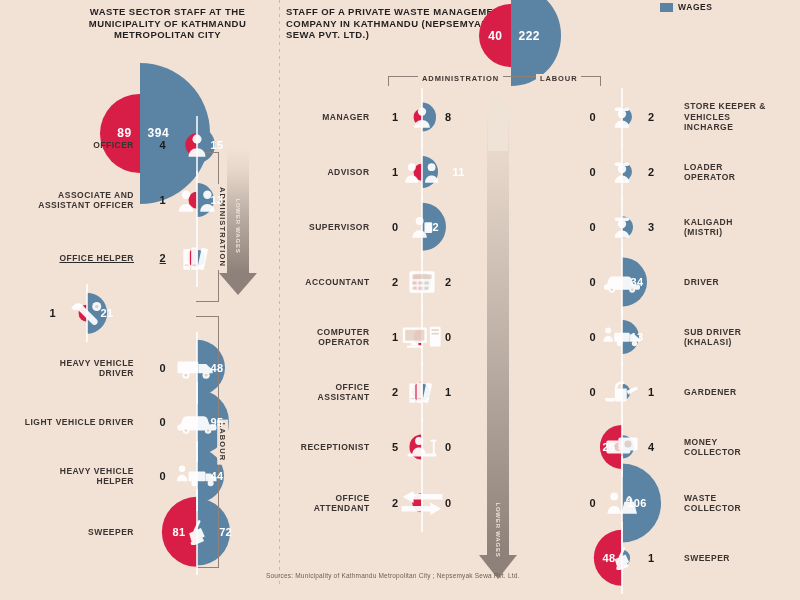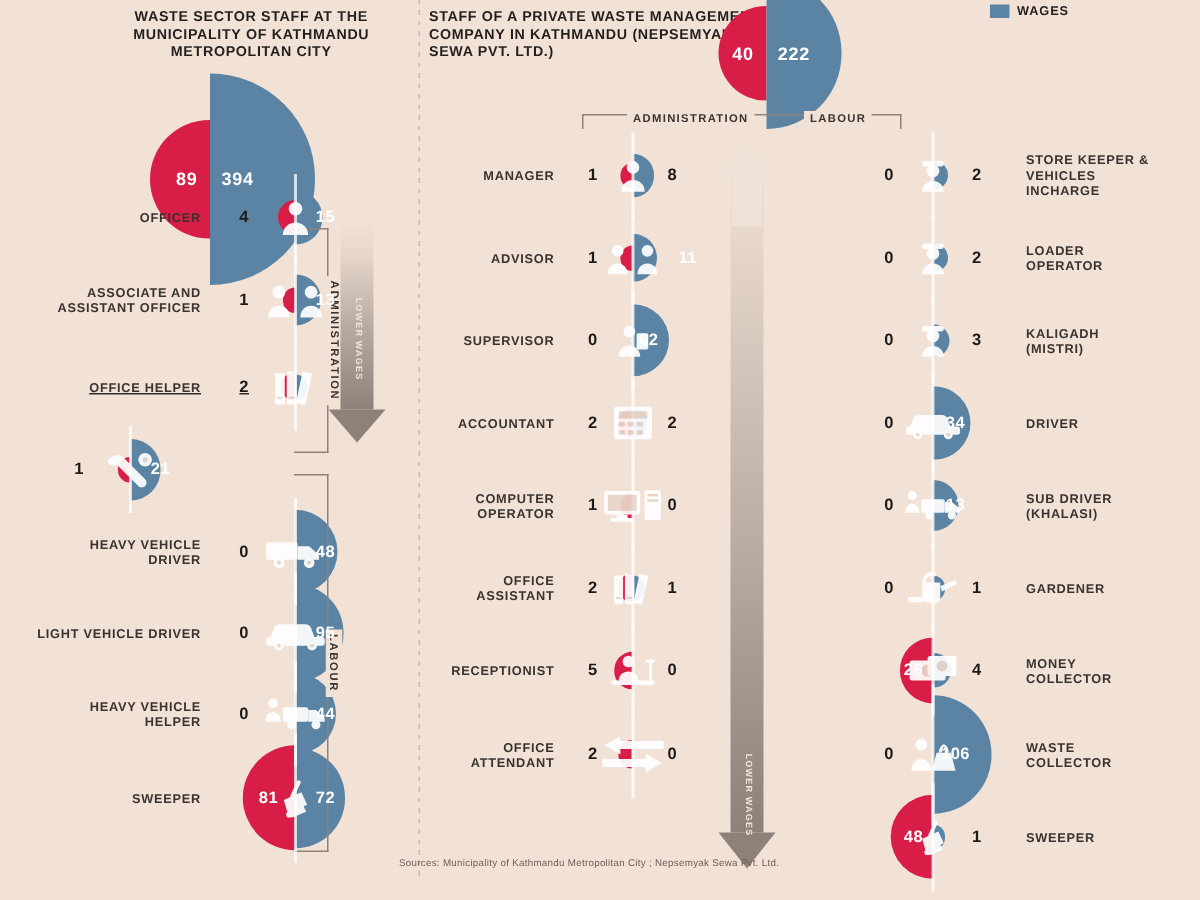--- a/index.html
+++ b/index.html
@@ -107,21 +107,21 @@
   <div class="title" id="title-left">WASTE SECTOR STAFF AT THE MUNICIPALITY OF KATHMANDU METROPOLITAN CITY</div>
   <div class="title" id="title-right">STAFF OF A PRIVATE WASTE MANAGEMENT COMPANY IN KATHMANDU (NEPSEMYAK SEWA Pvt. ltd.)</div>
 
   <div class="legend">
     <span class="sw"></span>
     <span class="lbl">WAGES</span>
   </div>
 
   <div class="divider"></div>
 
-  <div class="total" id="total-left" style="left: 90px; top: 49px; width: 130px; text-decoration: underline;">
+  <div class="total" id="total-left" style="left: 90px; top: 63px; width: 130px; text-decoration: underline;">
       <div class="pairwrap" style="height:140.80965875961778px;">
     <div class="half left" style="width:39.62272075463773px;height:79.24544150927547px;">
           <span>89</span>
         </div>
     <div class="half right" style="width:70.40482937980889px;height:140.80965875961778px;">
           <span>394</span>
         </div>
   </div>
     </div>
   <div class="total" id="total-right" style="left: 455px; top: -15px; width: 130px;">
@@ -283,21 +283,21 @@
       <div class="sc m" style="left:50%;width:33.425692603699204px;height:66.85138520739841px;"></div>
       <div class="centerline"></div>
       <div class="icon">
             <svg width="33.800000000000004" height="26" viewBox="0 0 52 40" fill="#fff">
               <rect x="24" y="1" width="4" height="20" rx="2" transform="rotate(25 26 11)"></rect>
               <path d="M14 22l18-8 6 13-20 9z"></path>
               <path d="M16 36l18-8 3 6-19 8z"></path>
             </svg>
           </div>
     </div>
-        <div class="num white" style="width: 30px; text-align: center; position: relative; left: -26px; z-index: 5; color: rgb(255, 255, 255);">72</div>
+        <div class="num white" style="width: 30px; text-align: right; position: relative; left: -26px; z-index: 5; color: rgb(255, 255, 255);">72</div>
       </div>
     </div>
 
   <div id="panel-mid">
       <div class="row" style="left:296px;top:87px;width:176px;">
         <div class="rlabel r-left" style="width:82px;">MANAGER</div>
       <div style="width:6px"></div>
         <div class="num " style="width:26px;text-align:right;">1</div>
     <div class="viz" style="width:52px;height:46px;">
       <div class="sc f" style="left:50%;width:8.35px;height:16.7px;"></div>

